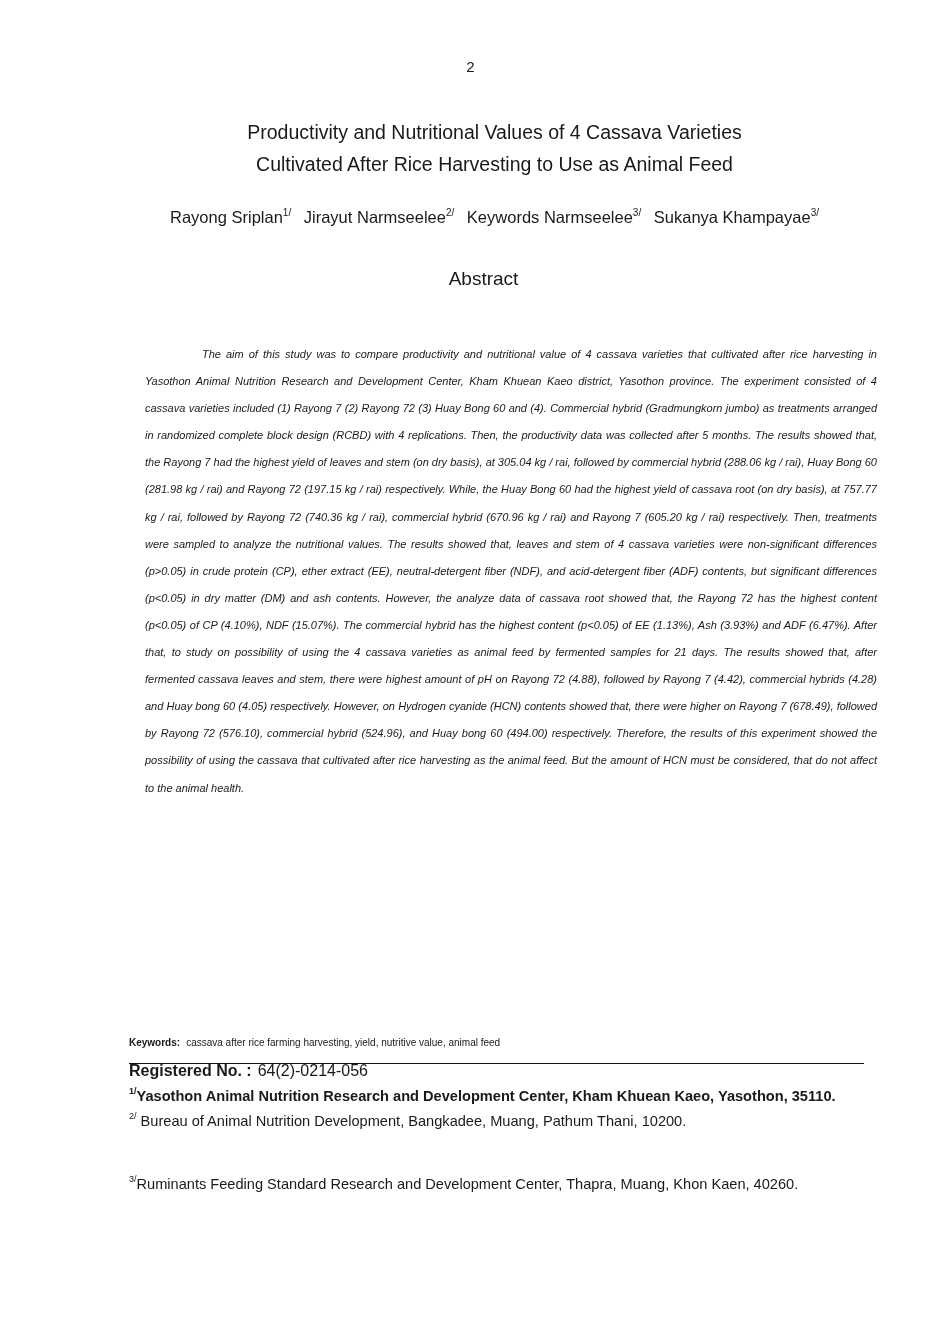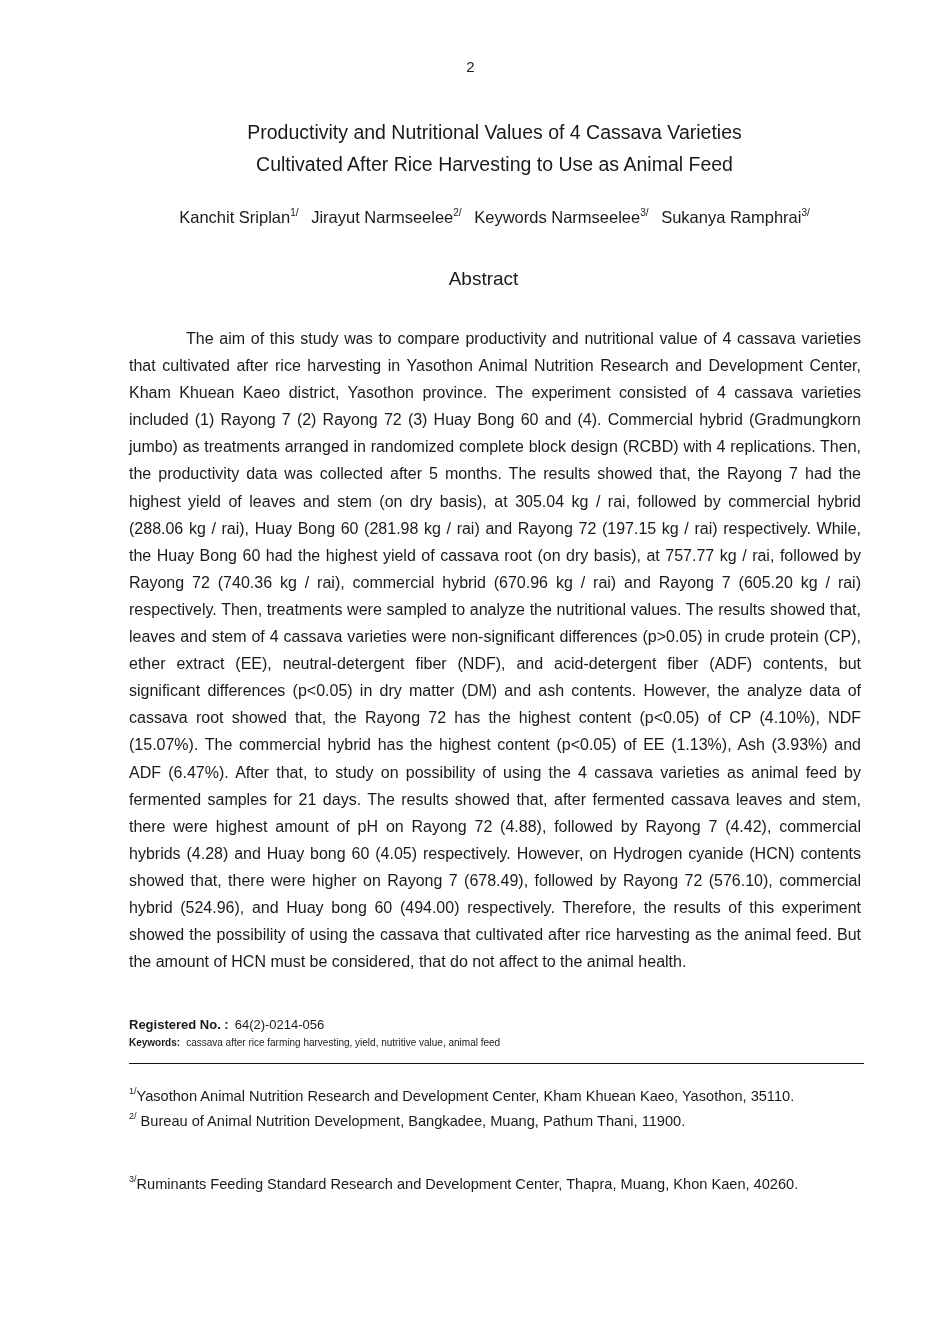--- a/index.html
+++ b/index.html
@@ -20,65 +20,65 @@
     font-size: 16.5px; word-spacing: 0px;
   }
   .authors .au { margin: 0 4px; }
   .authors sup { font-size: 10px; vertical-align: 7px; line-height: 0; }
   .abstract-heading {
     position: absolute; top: 268px; left: 0; width: 967px; text-align: center;
     font-size: 19px;
   }
   .abstract-body {
     position: absolute; top: 325px; left: 129px; width: 732px;
-    font-size: 16px; line-height: 27.1px; text-align: justify;
-    text-indent: 57px; margin: 0;
+    font-size: 11px; line-height: 27.1px; text-align: justify;
+    text-indent: 57px; margin: 16px; font-style: italic;
   }
   .keywords {
     position: absolute; top: 1033px; left: 129px; width: 735px;
     font-size: 10px; line-height: 20px; padding-bottom: 10px;
     border-bottom: 1.5px solid #111;
   }
   .keywords .label { font-weight: bold; margin-right: 6px; }
   .registered {
-    position: absolute; top: 1017px; left: 129px; font-size: 13px;
+    position: absolute; top: 1062px; left: 129px; font-size: 16px;
   }
   .registered .label { font-weight: bold; margin-right: 6px; }
   .affil {
     position: absolute; left: 129px; font-size: 14.6px; white-space: nowrap;
   }
   .affil sup { font-size: 9px; vertical-align: 7px; line-height: 0; }
-  .affil-1 { top: 1088px; }
+  .affil-1 { top: 1088px; font-weight: bold; }
   .affil-2 { top: 1113px; }
   .affil-3 { top: 1176px; }
 </style>
 </head>
 <body>
 
 <div class="page-number">2</div>
 
 <div class="title">
   <div>Productivity and Nutritional Values of 4 Cassava Varieties</div>
   <div>Cultivated After Rice Harvesting to Use as Animal Feed</div>
 </div>
 
 <div class="authors">
-  <span class="au"><span>Kanchit Sriplan</span><sup>1/</sup></span>
+  <span class="au"><span>Rayong Sriplan</span><sup>1/</sup></span>
   <span class="au"><span>Jirayut Narmseelee</span><sup>2/</sup></span>
   <span class="au"><span>Keywords Narmseelee</span><sup>3/</sup></span>
-  <span class="au"><span>Sukanya Ramphrai</span><sup>3/</sup></span>
+  <span class="au"><span>Sukanya Khampayae</span><sup>3/</sup></span>
 </div>
 
 <div class="abstract-heading">Abstract</div>
 
 <p class="abstract-body">The aim of this study was to compare productivity and nutritional value of 4 cassava varieties that cultivated after rice harvesting in Yasothon Animal Nutrition Research and Development Center, Kham Khuean Kaeo district, Yasothon province. The experiment consisted of 4 cassava varieties included (1) Rayong 7 (2) Rayong 72 (3) Huay Bong 60 and (4). Commercial hybrid (Gradmungkorn jumbo) as treatments arranged in randomized complete block design (RCBD) with 4 replications. Then, the productivity data was collected after 5 months. The results showed that, the Rayong 7 had the highest yield of leaves and stem (on dry basis), at 305.04 kg / rai, followed by commercial hybrid (288.06 kg / rai), Huay Bong 60 (281.98 kg / rai) and Rayong 72 (197.15 kg / rai) respectively. While, the Huay Bong 60 had the highest yield of cassava root (on dry basis), at 757.77 kg / rai, followed by Rayong 72 (740.36 kg / rai), commercial hybrid (670.96 kg / rai) and Rayong 7 (605.20 kg / rai) respectively. Then, treatments were sampled to analyze the nutritional values. The results showed that, leaves and stem of 4 cassava varieties were non-significant differences (p&gt;0.05) in crude protein (CP), ether extract (EE), neutral-detergent fiber (NDF), and acid-detergent fiber (ADF) contents, but significant differences (p&lt;0.05) in dry matter (DM) and ash contents. However, the analyze data of cassava root showed that, the Rayong 72 has the highest content (p&lt;0.05) of CP (4.10%), NDF (15.07%). The commercial hybrid has the highest content (p&lt;0.05) of EE (1.13%), Ash (3.93%) and ADF (6.47%). After that, to study on possibility of using the 4 cassava varieties as animal feed by fermented samples for 21 days. The results showed that, after fermented cassava leaves and stem, there were highest amount of pH on Rayong 72 (4.88), followed by Rayong 7 (4.42), commercial hybrids (4.28) and Huay bong 60 (4.05) respectively. However, on Hydrogen cyanide (HCN) contents showed that, there were higher on Rayong 7 (678.49), followed by Rayong 72 (576.10), commercial hybrid (524.96), and Huay bong 60 (494.00) respectively. Therefore, the results of this experiment showed the possibility of using the cassava that cultivated after rice harvesting as the animal feed. But the amount of HCN must be considered, that do not affect to the animal health.</p>
 
 <div class="keywords">
   <span class="label">Keywords:</span><span>cassava after rice farming harvesting, yield, nutritive value, animal feed</span>
 </div>
 
 <div class="registered">
   <span class="label">Registered No. :</span><span>64(2)-0214-056</span>
 </div>
 
 <div class="affil affil-1"><sup>1/</sup><span>Yasothon Animal Nutrition Research and Development Center, Kham Khuean Kaeo, Yasothon, 35110.</span></div>
-<div class="affil affil-2"><sup>2/</sup><span style="white-space:pre"> Bureau of Animal Nutrition Development, Bangkadee, Muang, Pathum Thani, 11900.</span></div>
+<div class="affil affil-2"><sup>2/</sup><span style="white-space:pre"> Bureau of Animal Nutrition Development, Bangkadee, Muang, Pathum Thani, 10200.</span></div>
 <div class="affil affil-3"><sup>3/</sup><span>Ruminants Feeding Standard Research and Development Center, Thapra, Muang, Khon Kaen, 40260.</span></div>
 
 </body></html>

